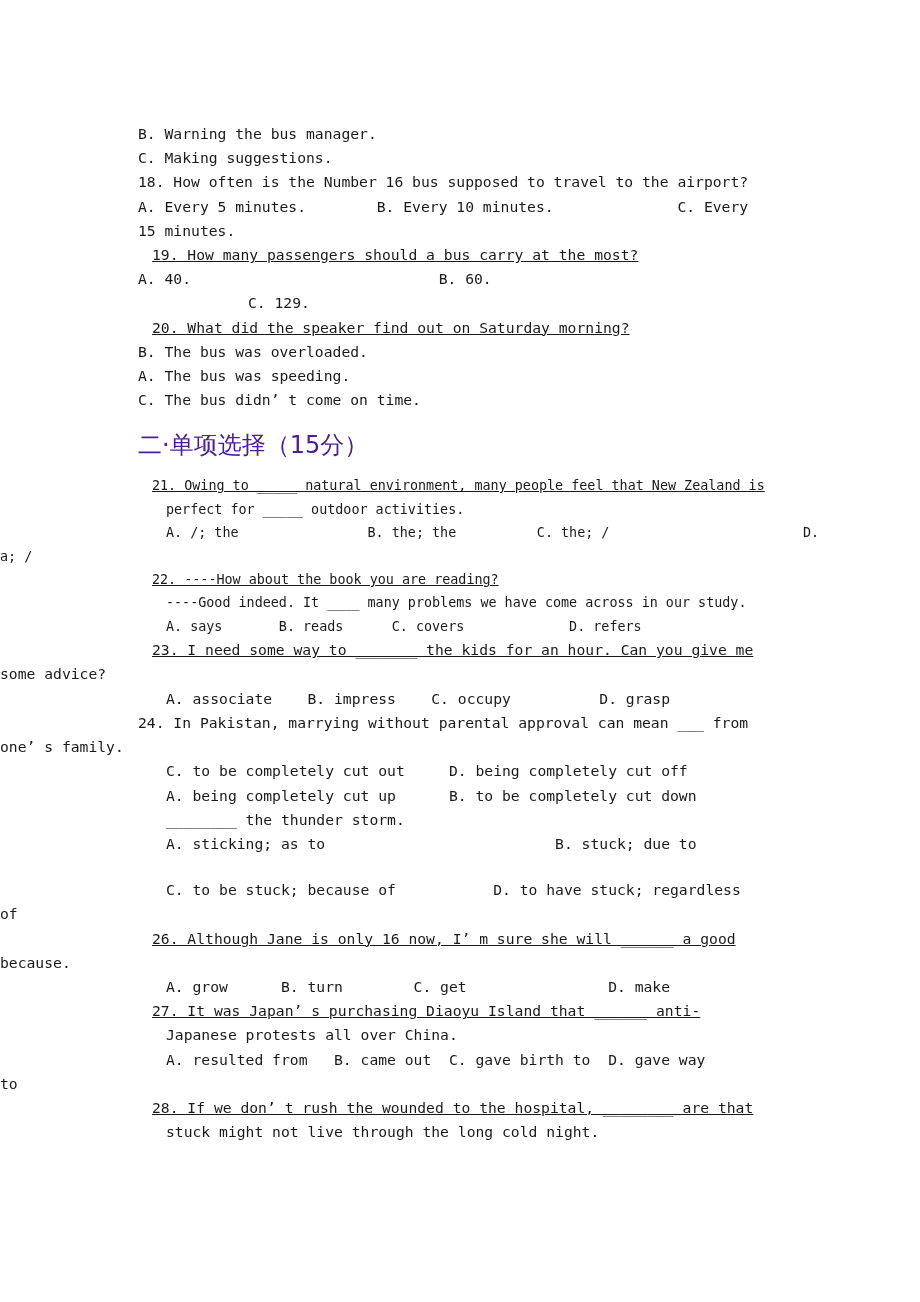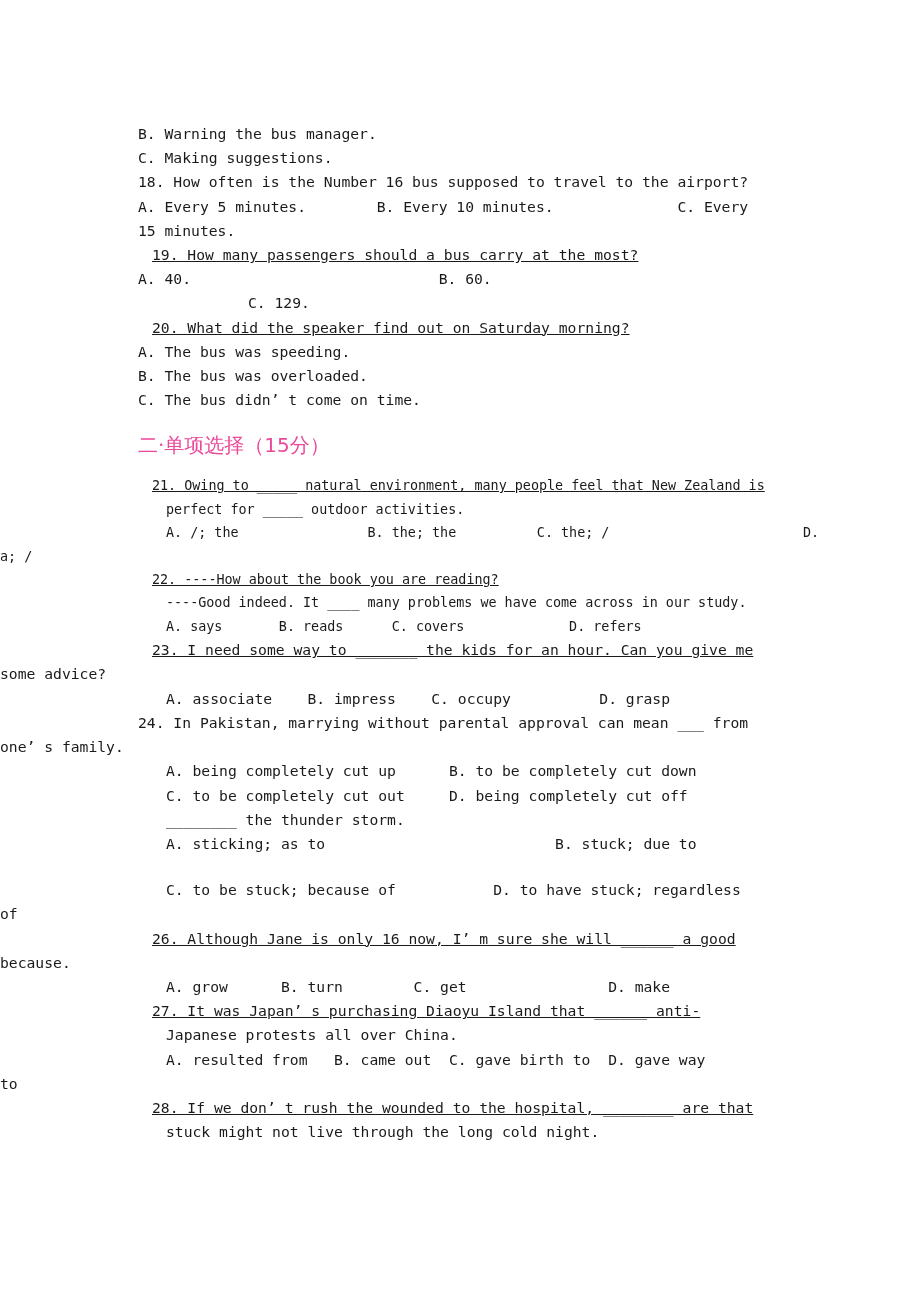--- a/index.html
+++ b/index.html
@@ -51,25 +51,25 @@
   }
 
   
   .i1  { padding-left: 14px; text-decoration: underline; }
   .i2  { padding-left: 28px; }
   .i3  { padding-left: 110px; }
 
   
   .section-head {
     font-family: "DejaVu Sans", "Liberation Sans", sans-serif;
-    font-size: 20px;
+    font-size: 24px;
     line-height: 30px;
     margin: 18px 0 14px 0;
     white-space: pre;
-    color: #ec4899;
+    color: #4c1d95;
   }
 
   
   .gap-sm { height: 22px; }
 </style>
 </head>
 <body>
 
 <div class="page">
 
@@ -85,22 +85,22 @@
   </div>
 
   <div>
     <div class="ln i1">19. How many passengers should a bus carry at the most?</div>
     <div class="ln">A. 40.                            B. 60.</div>
     <div class="ln i3">C. 129.</div>
   </div>
 
   <div>
     <div class="ln i1">20. What did the speaker find out on Saturday morning?</div>
+    <div class="ln">B. The bus was overloaded.</div>
     <div class="ln">A. The bus was speeding.</div>
-    <div class="ln">B. The bus was overloaded.</div>
     <div class="ln">C. The bus didn’ t come on time.</div>
   </div>
 
   <div class="section-head">二·单项选择（15分）</div>
 
   <div>
     <div class="ln sm i1">21. Owing to _____ natural environment, many people feel that New Zealand is</div>
     <div class="ln sm i2">perfect for _____ outdoor activities.</div>
     <div class="ln sm i2">A. /; the                B. the; the          C. the; /                        D.</div>
     <div class="ln sm flush">a; /</div>
@@ -114,22 +114,22 @@
 
   <div>
     <div class="ln i1">23. I need some way to _______ the kids for an hour. Can you give me</div>
     <div class="ln flush">some advice?</div>
     <div class="ln i2">A. associate    B. impress    C. occupy          D. grasp</div>
   </div>
 
   <div>
     <div class="ln">24. In Pakistan, marrying without parental approval can mean ___ from</div>
     <div class="ln flush">one’ s family.</div>
+    <div class="ln i2">C. to be completely cut out     D. being completely cut off</div>
     <div class="ln i2">A. being completely cut up      B. to be completely cut down</div>
-    <div class="ln i2">C. to be completely cut out     D. being completely cut off</div>
   </div>
 
   <div>
     <div class="ln i2">________ the thunder storm.</div>
     <div class="ln i2">A. sticking; as to                          B. stuck; due to</div>
     <div class="gap-sm"></div>
     <div class="ln i2">C. to be stuck; because of           D. to have stuck; regardless</div>
     <div class="ln flush">of</div>
   </div>
 

